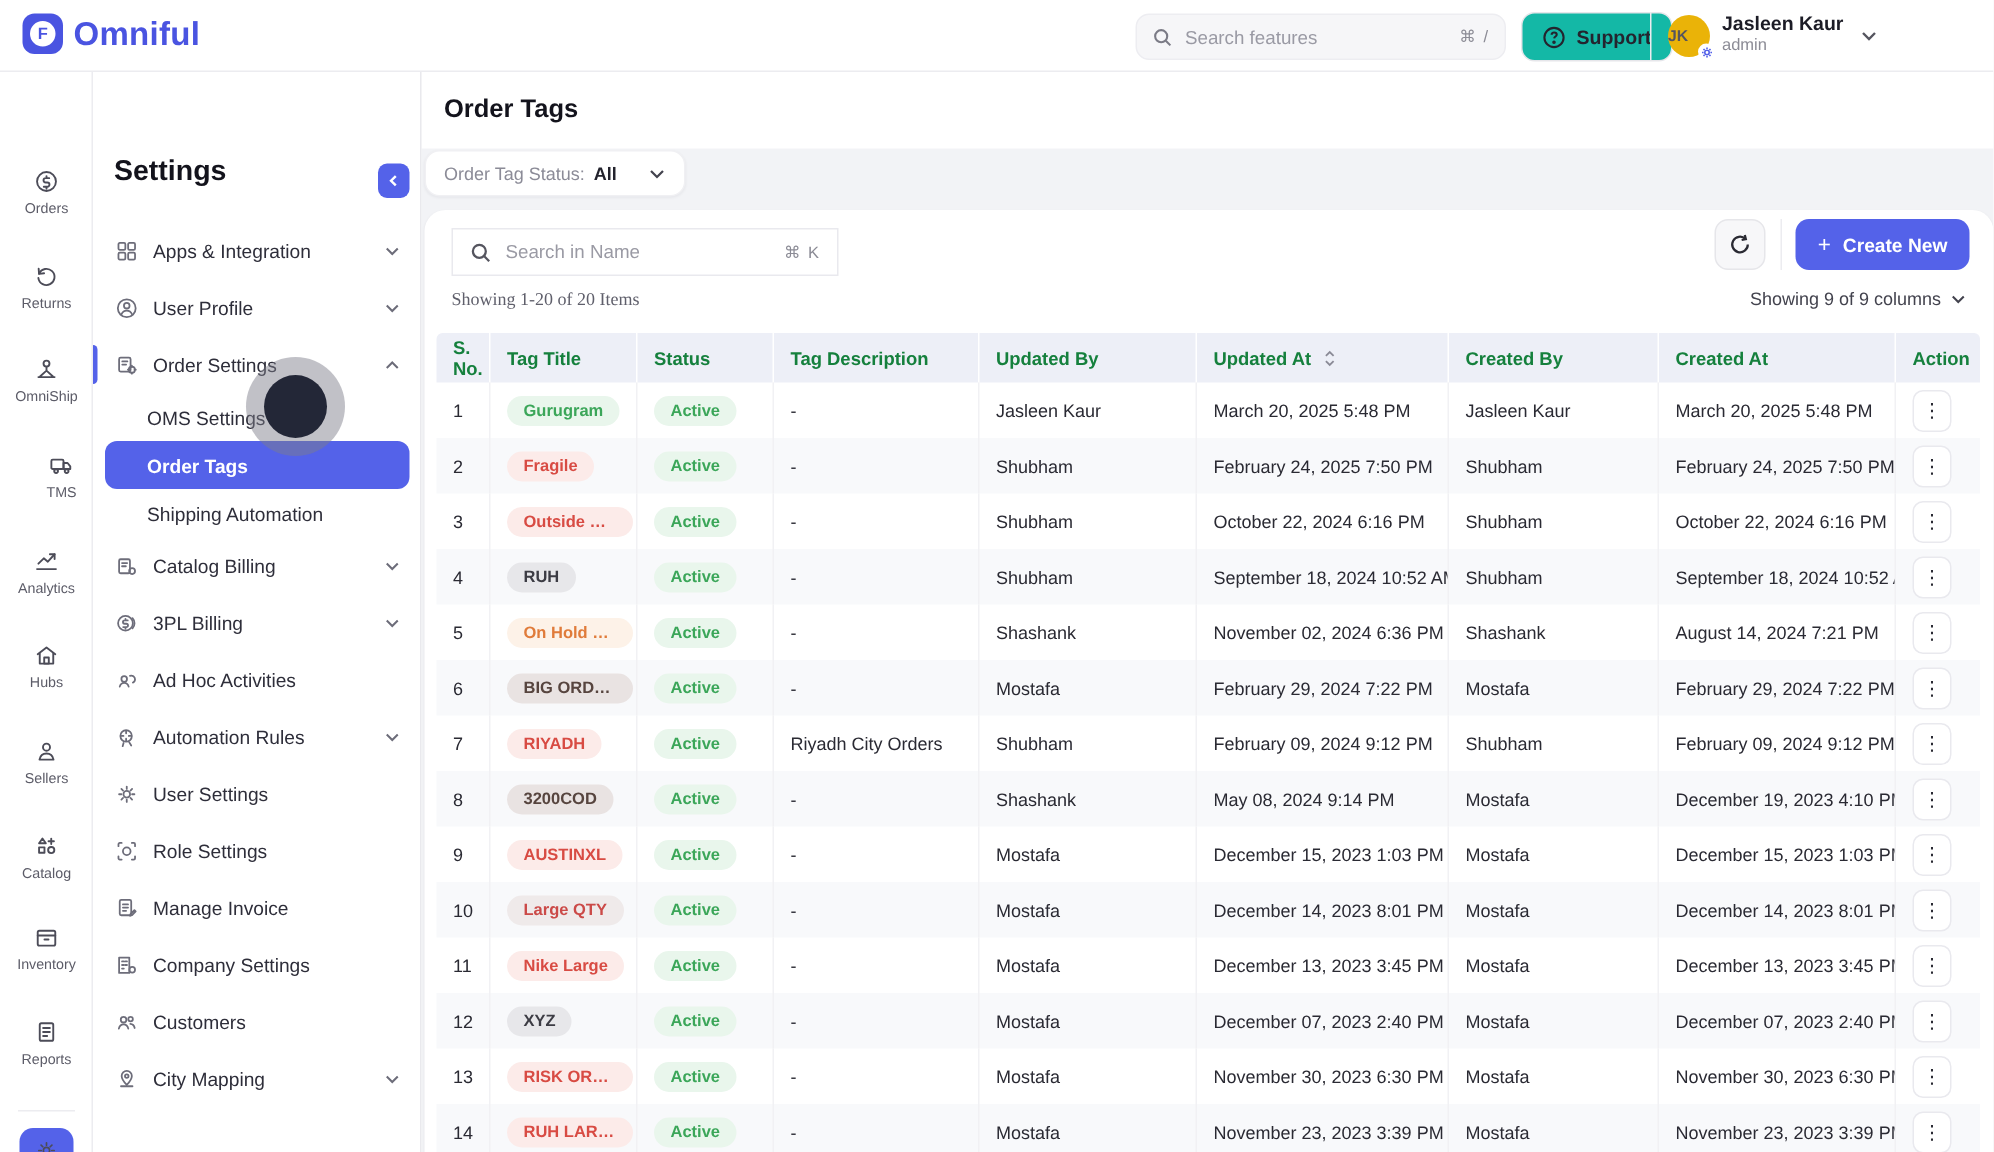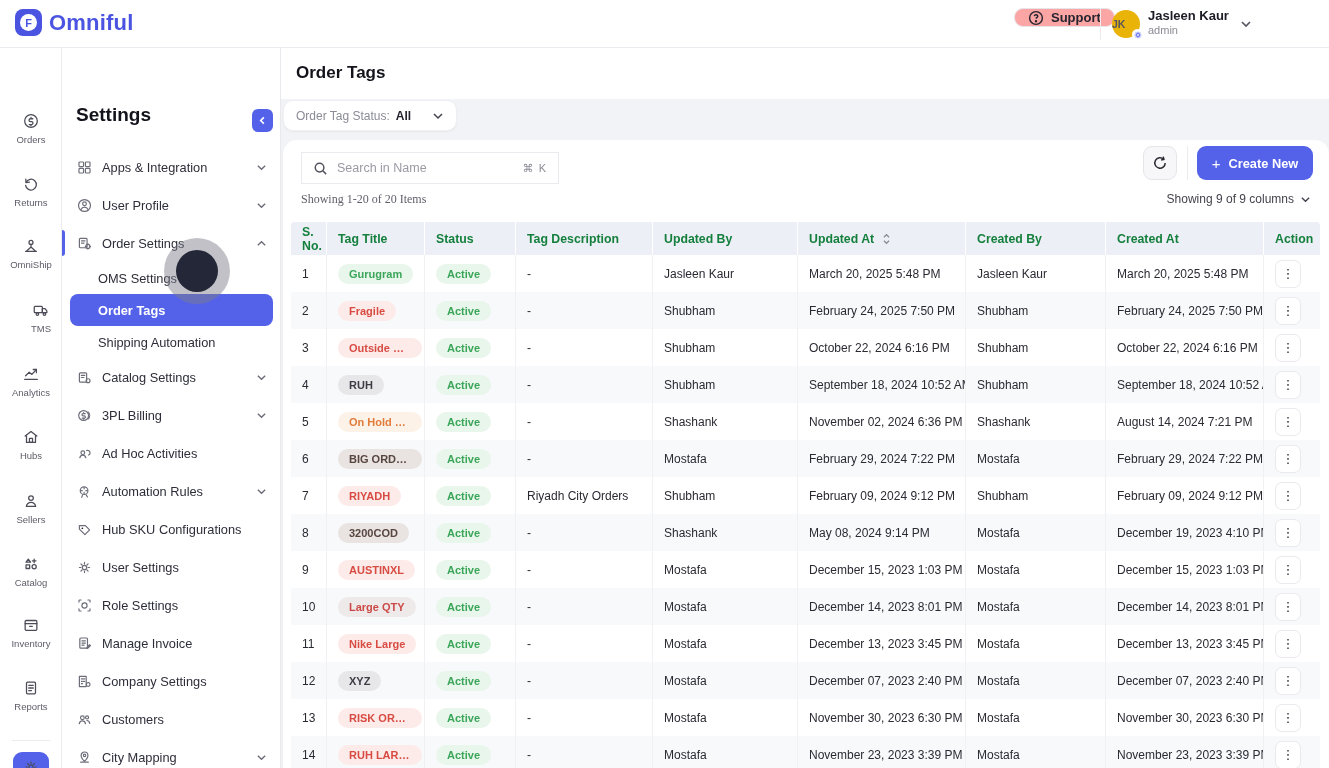--- a/index.html
+++ b/index.html
@@ -19,22 +19,22 @@
     display:flex; align-items:center; justify-content:center; }
   .brand-mark .dot { width:17px; height:17px; border-radius:50%; background:#fff;
     display:flex; align-items:center; justify-content:center;
     color:#4a54e1; font-size:11px; font-weight:bold; }
   .brand-name { font-size:22px; font-weight:bold; color:#4a54e1; letter-spacing:.2px; }
   .top-search { position:absolute; left:757px; top:9px; width:247px; height:31px;
     background:#f6f6f8; border:1px solid #ededf1; border-radius:9px;
     display:flex; align-items:center; padding:0 10px; gap:8px; }
   .top-search .ph { font-size:12.5px; color:#9a9aa4; flex:1; }
   .kbd { font-size:11px; color:#8b8b95; letter-spacing:1px; }
-  .support-btn { position:absolute; left:1014px; top:8px; height:19px; padding:0 13px;
-    background:#fca5a5; border:1px solid #e6e6ea; border-radius:9px;
+  .support-btn { position:absolute; left:1014px; top:8px; height:33px; padding:0 13px;
+    background:#14b8a6; border:1px solid #e6e6ea; border-radius:9px;
     display:flex; align-items:center; gap:7px; font-size:13px; font-weight:bold; color:#24242e; }
   .top-divider { position:absolute; left:1100px; top:8px; height:32px; width:1px; background:#ececf0; }
   .avatar { position:absolute; left:1112px; top:10px; width:28px; height:28px; border-radius:50%;
     background:#eab308; color:#55555f; font-size:10.5px; font-weight:bold;
     display:flex; align-items:center; justify-content:flex-start; }
   .avatar .mini-gear { position:absolute; right:-3px; bottom:-2px; width:11px; height:11px;
     border-radius:50%; background:#fff; display:flex; align-items:center; justify-content:center; }
   .user-block { position:absolute; left:1148px; top:8px; line-height:1.2; }
   .user-name { font-size:13px; font-weight:bold; color:#1c1c26; }
   .user-role { font-size:11px; color:#8b8b95; }
@@ -136,20 +136,30 @@
 </head>
 <body>
 
 <div class="topbar">
   <div class="brand">
     <span class="brand-mark">
         <span class="dot">F</span>
       </span>
     <span class="brand-name">Omniful</span>
   </div>
+  <div class="top-search">
+    <span>
+      <svg width="14" height="14" viewBox="0 0 16 16" fill="none" stroke="#7b7b86" stroke-width="1.6">
+          <circle cx="7" cy="7" r="4.6"></circle>
+          <line x1="10.5" y1="10.5" x2="14" y2="14"></line>
+        </svg>
+    </span>
+    <span class="ph">Search features</span>
+    <span class="kbd">⌘ /</span>
+  </div>
   <button class="support-btn">
     <span>
       <svg width="16" height="16" viewBox="0 0 16 16" fill="none" stroke="#24242e" stroke-width="1.4">
           <circle cx="8" cy="8" r="6.4"></circle>
           <path d="M6.3 6.2c.2-1 1-1.5 1.8-1.5.9 0 1.7.6 1.7 1.5 0 1.1-1.6 1.2-1.7 2.4"></path>
           <circle cx="8" cy="11.2" r=".5" fill="#24242e"></circle>
         </svg>
     </span>
     <span>Support</span>
   </button>
@@ -349,21 +359,21 @@
         <span class="nlabel">Shipping Automation</span>
       </div>
       <div class="nav-item">
         <span class="">
           <svg width="17" height="17" viewBox="0 0 20 20" fill="none" stroke-width="1.4" stroke-linecap="round" stroke-linejoin="round" stroke="currentColor">
             <rect x="4" y="4.5" width="8.5" height="11" rx="1.2"></rect>
             <path d="M6.3 7.5h4M6.3 10h3"></path>
             <circle cx="14.2" cy="13.8" r="2.3"></circle>
           </svg>
         </span>
-        <span class="nlabel">Catalog Settings</span>
+        <span class="nlabel">Catalog Billing</span>
         <span class="chev">
           <svg width="11" height="11" viewBox="0 0 12 12" fill="none" stroke="currentColor" stroke-width="1.5">
             <polyline points="2,4 6,8 10,4"></polyline>
           </svg>
         </span>
       </div>
       <div class="nav-item">
         <span class="">
           <svg width="17" height="17" viewBox="0 0 20 20" fill="none" stroke-width="1.4" stroke-linecap="round" stroke-linejoin="round" stroke="currentColor">
             <circle cx="9" cy="10" r="5.8"></circle>
@@ -395,29 +405,20 @@
             <path d="M9.5 5.5v1.4M9.5 11.1v1.4M6 9h1.4M11.6 9H13"></path>
             <path d="M7.5 14.5 6.8 17M12 14l1.5 2.5"></path>
           </svg>
         </span>
         <span class="nlabel">Automation Rules</span>
         <span class="chev">
           <svg width="11" height="11" viewBox="0 0 12 12" fill="none" stroke="currentColor" stroke-width="1.5">
             <polyline points="2,4 6,8 10,4"></polyline>
           </svg>
         </span>
-      </div>
-      <div class="nav-item">
-        <span class="">
-          <svg width="17" height="17" viewBox="0 0 20 20" fill="none" stroke-width="1.4" stroke-linecap="round" stroke-linejoin="round" stroke="currentColor">
-            <path d="M4 5.5h7l5 5-5.5 5.5-6.5-6.5z"></path>
-            <circle cx="7.5" cy="8.5" r="1" fill="currentColor" stroke="none"></circle>
-          </svg>
-        </span>
-        <span class="nlabel">Hub SKU Configurations</span>
       </div>
       <div class="nav-item">
         <span class="">
           <svg width="17" height="17" viewBox="0 0 20 20" fill="none" stroke-width="1.4" stroke-linecap="round" stroke-linejoin="round" stroke="currentColor">
             <circle cx="10" cy="10" r="2.6"></circle>
             <path d="M10 4v1.8M10 14.2V16M4 10h1.8M14.2 10H16M5.8 5.8l1.3 1.3M12.9 12.9l1.3 1.3M14.2 5.8l-1.3 1.3M7.1 12.9l-1.3 1.3"></path>
           </svg>
         </span>
         <span class="nlabel">User Settings</span>
       </div>

